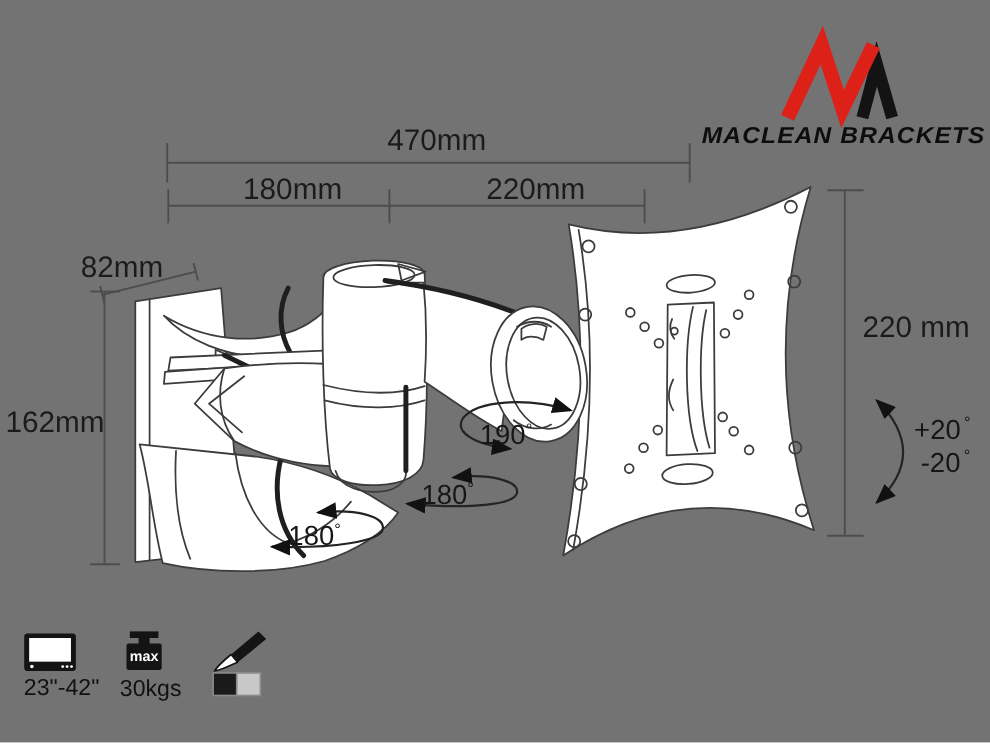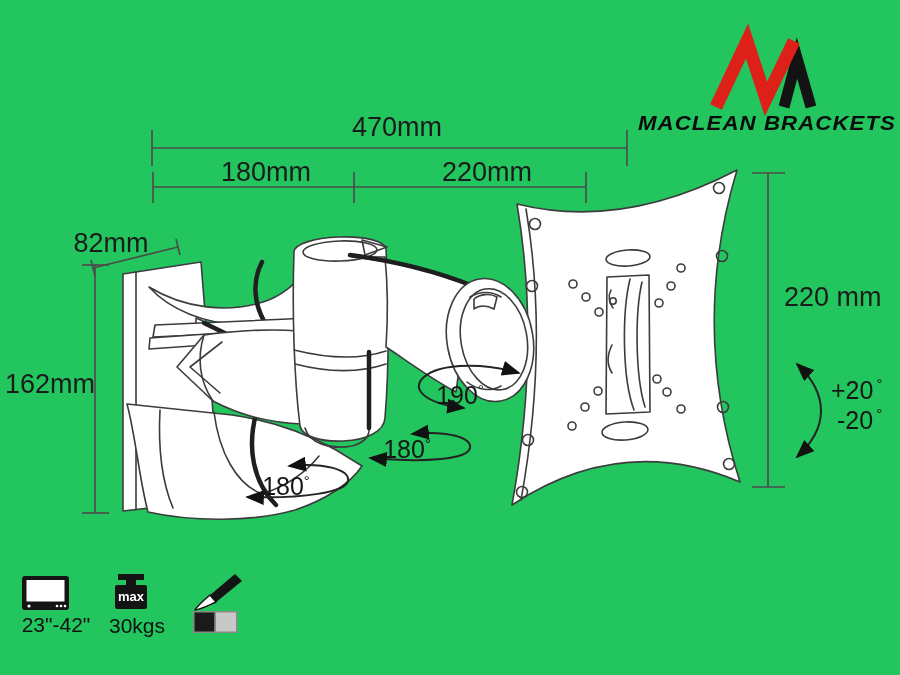--- a/index.html
+++ b/index.html
@@ -1,16 +1,16 @@
 <!DOCTYPE html>
 <html><head>
 <meta charset="utf-8">
 <style>
   html,body{margin:0;padding:0;background:#fff;}
-  .stage{position:relative;width:900px;height:675px;background:#22c55e;overflow:hidden;
+  .stage{position:relative;width:900px;height:675px;background:#737373;overflow:hidden;
          font-family:"Liberation Sans",sans-serif;}
   svg{position:absolute;left:0;top:0;}
   .dims line{stroke:#4d4d4d;stroke-width:1.7;}
   .dim-label{font-size:27px;fill:#1b1b1b;}
   .draw path,.draw line,.draw ellipse,.draw circle{stroke:#3c3c3c;stroke-width:1.6;fill:none;
          stroke-linejoin:round;stroke-linecap:round;}
   .draw .solid{fill:#ffffff;}
   .draw .seam{stroke:#1f1f1f;stroke-width:4.5;}
   .angle-label{font-size:25px;fill:#161616;}
   .angle-deg{font-size:15px;}

